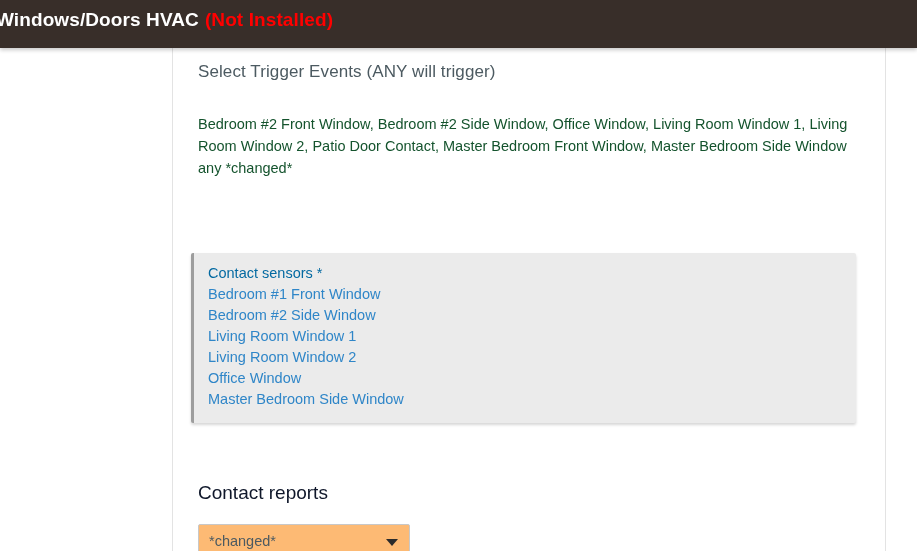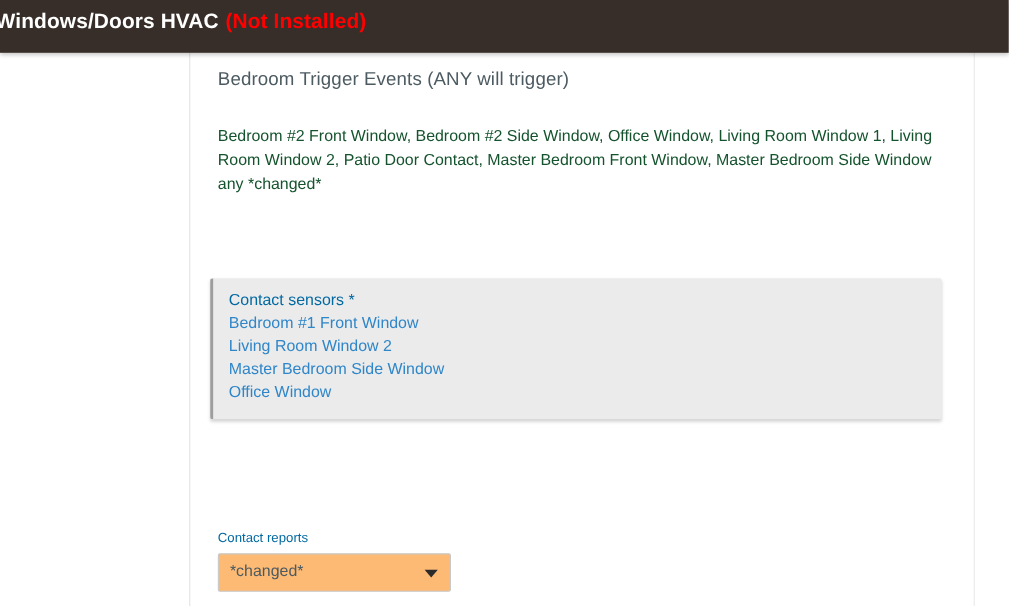--- a/index.html
+++ b/index.html
@@ -139,24 +139,24 @@
     cursor: pointer;
   }
 
   
   .reports-block {
     position: absolute;
     left: 24px;
     top: 434px;
   }
   .reports-label {
-    font-size: 12px;
-    color: #0369a1;
+    font-size: 19px;
+    color: #0f172a;
     display: block;
-    margin-bottom: 7px;
+    margin-bottom: 20px;
   }
   .select-wrap {
     position: relative;
     width: 212px;
     height: 35px;
     background: #fdba74;
     border: 1px solid #c8c8c8;
     border-radius: 2px;
     box-sizing: border-box;
   }
@@ -187,32 +187,34 @@
   </div>
 </div>
 
 <div class="page">
 
   <div class="gutter-left"></div>
   <div class="gutter-right"></div>
 
   <div class="content">
 
-    <div class="section-title">Bedroom Trigger Events (ANY will trigger)</div>
+    <div class="section-title">Select Trigger Events (ANY will trigger)</div>
 
     <div class="trigger-summary">Bedroom #2 Front Window, Bedroom #2 Side Window, Office Window, Living Room Window 1, Living Room Window 2, Patio Door Contact, Master Bedroom Front Window, Master Bedroom Side Window any *changed*</div>
 
     <div class="capability-label">Capability Contact</div>
 
     <div class="device-panel">
       <div class="device-panel-title">Contact sensors *</div>
       <a class="device-link">Bedroom #1 Front Window</a>
+      <a class="device-link">Bedroom #2 Side Window</a>
+      <a class="device-link">Living Room Window 1</a>
       <a class="device-link">Living Room Window 2</a>
+      <a class="device-link">Office Window</a>
       <a class="device-link">Master Bedroom Side Window</a>
-      <a class="device-link">Office Window</a>
     </div>
 
     <div class="reports-block">
       <label class="reports-label">Contact reports</label>
       <div class="select-wrap">
         <span class="select-value">*changed*</span>
         <span class="select-caret"></span>
       </div>
     </div>
 

